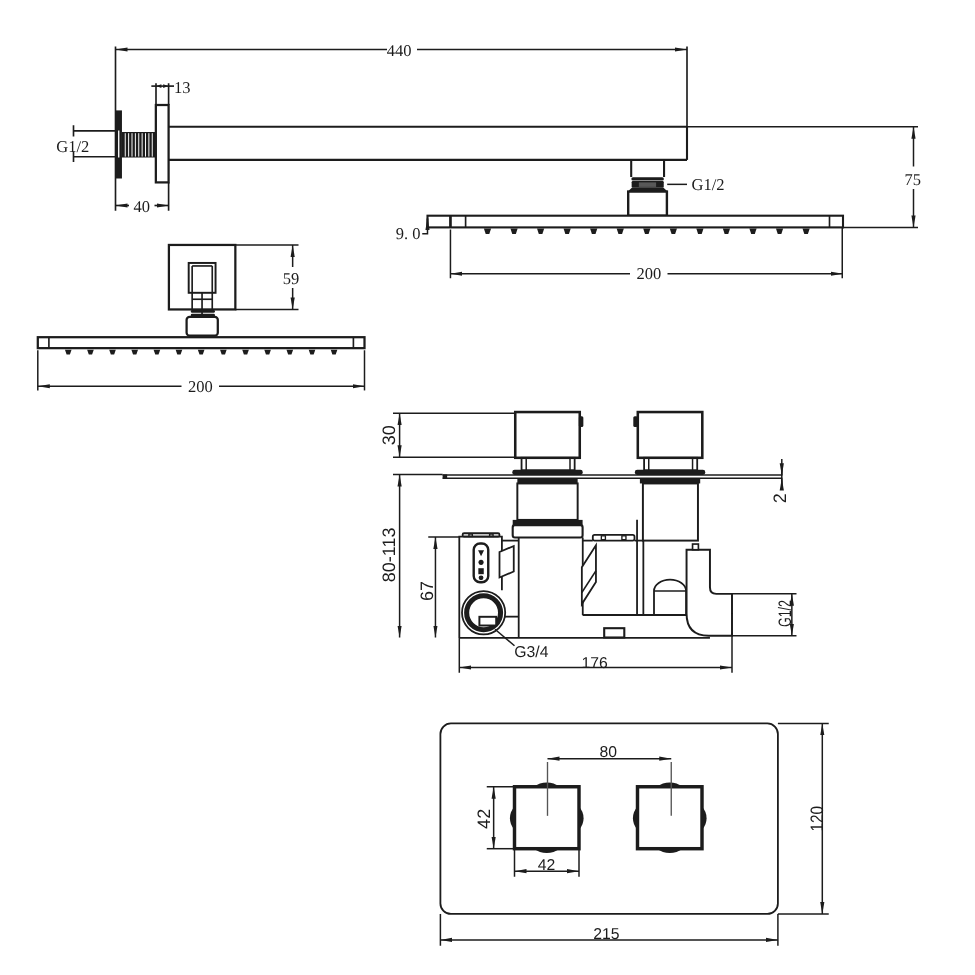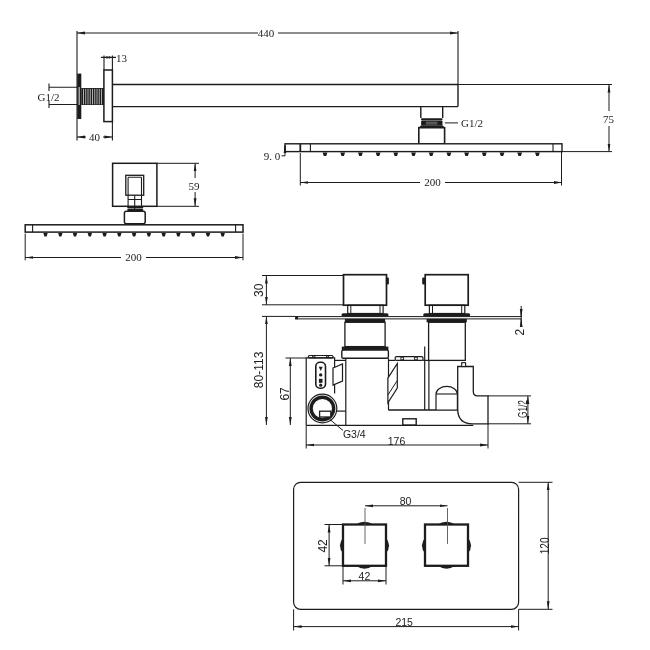--- a/index.html
+++ b/index.html
@@ -1,16 +1,16 @@
 <!DOCTYPE html>
 <html><head>
 <meta charset="utf-8">
 <style>
   html,body{margin:0;padding:0;background:#fff;}
-  #wrap{width:650px;height:650px;position:relative;background:#fff;overflow:hidden;border-radius:17px;}
+  #wrap{width:650px;height:650px;position:relative;background:#fff;overflow:hidden;}
   svg{display:block;}
   text{fill:#1c1c1c;}
   .ts{font-family:"Liberation Serif",serif;font-size:11px;}
   .tr{font-family:"Liberation Sans",sans-serif;font-size:12px;}
   .ta{font-family:"Liberation Sans",sans-serif;font-size:10.5px;}
 </style>
 </head>
 <body>
 <div id="wrap">
 <svg width="650" height="650" viewBox="0 0 650 650">

